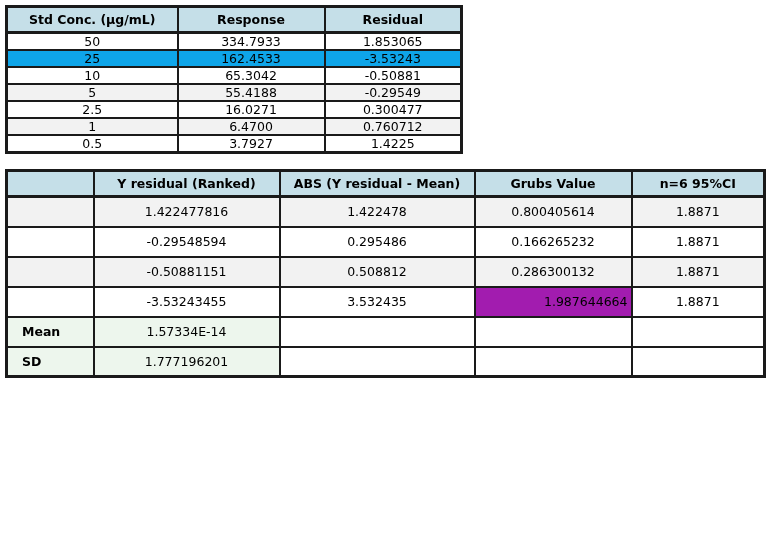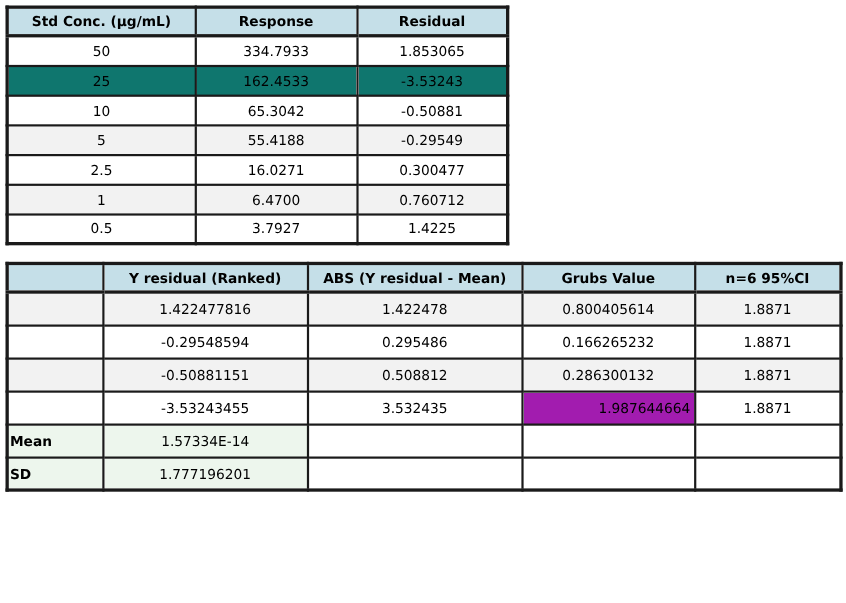--- a/index.html
+++ b/index.html
@@ -24,31 +24,31 @@
     overflow: hidden;
     white-space: nowrap;
   }
   th {
     background: #c5dfe8;
     font-weight: bold;
     border-bottom: 3px solid #1a1a1a;
     height: 26px;
   }
   .t1 { margin: 5px 0 0 5px; padding-left: 40px; }
-  .t1 td { height: 27px; }
+  .t1 td { height: 17px; }
   .t2 { margin: 15px 0 0 5px; }
   .t2 td { height: 30px; }
   tr.alt td { background: #f2f2f2; }
-  tr.pink td { background: #0f766e; }
+  tr.pink td { background: #0ea5e9; }
   td.pink { background: #a21caf; text-align: right; }
   td.green { background: #edf6ed; }
   td.rowlabel {
     text-align: left;
     font-weight: bold;
-    padding-left: 1px;
+    padding-left: 14px;
   }
   
   .t1 .c1 { width: 171px; }
   .t1 .c2 { width: 147px; }
   .t1 .c3 { width: 137px; }
   .t2 .c1 { width: 87px; }
   .t2 .c2 { width: 186px; }
   .t2 .c3 { width: 195px; }
   .t2 .c4 { width: 157px; }
   .t2 .c5 { width: 133px; }

